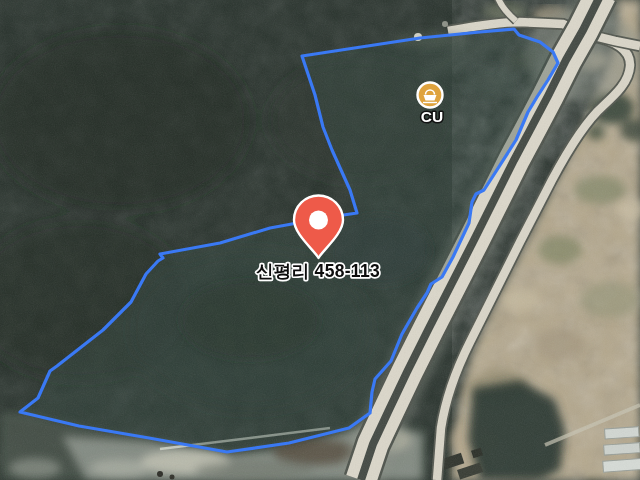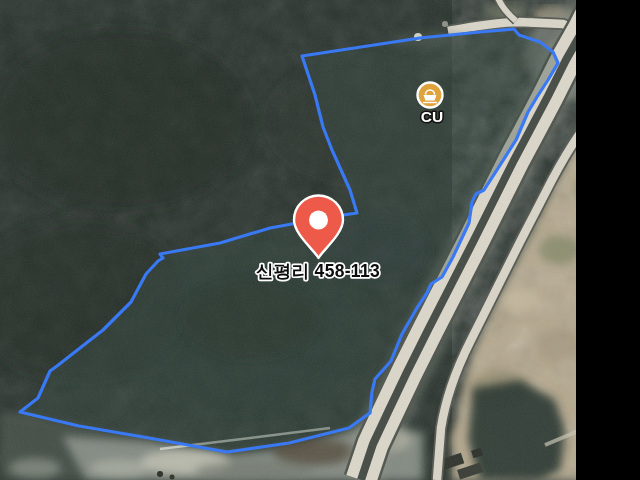--- a/index.html
+++ b/index.html
@@ -1,16 +1,16 @@
 <!DOCTYPE html>
 <html><head>
 <meta charset="utf-8">
 <style>
   html,body{margin:0;padding:0;background:#000;}
-  #stage{position:relative;width:576px;height:480px;overflow:hidden;
+  #stage{position:relative;width:640px;height:480px;overflow:hidden;
          font-family:"Liberation Sans", sans-serif;}
   #stage svg{position:absolute;inset:0;display:block;}
   text{font-family:"Liberation Sans","DejaVu Sans",sans-serif;}
   .parcel-label{font-size:17.5px;font-weight:bold;letter-spacing:.3px;
     stroke:#ffffff;stroke-width:3.4px;paint-order:stroke;stroke-linejoin:round;}
   .poi-label{font-size:15.5px;font-weight:bold;
     stroke:#121212;stroke-width:3.2px;paint-order:stroke;stroke-linejoin:round;}
 </style>
 </head>
 <body>

